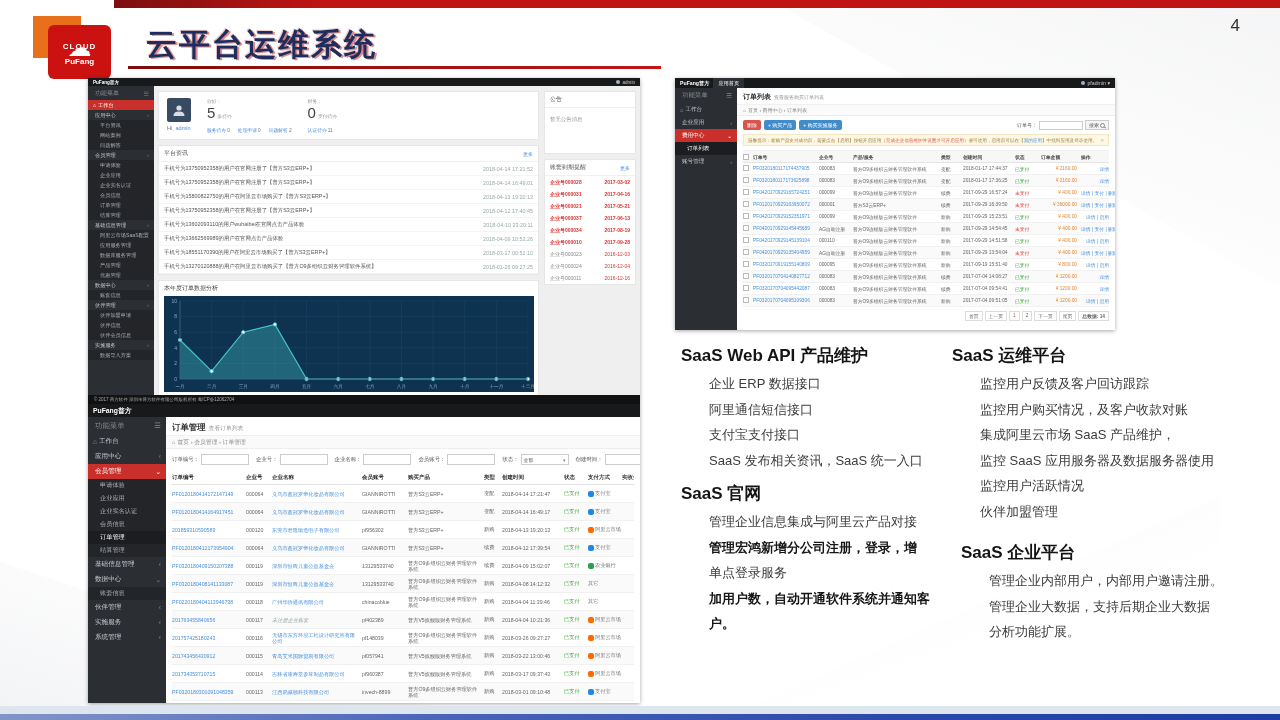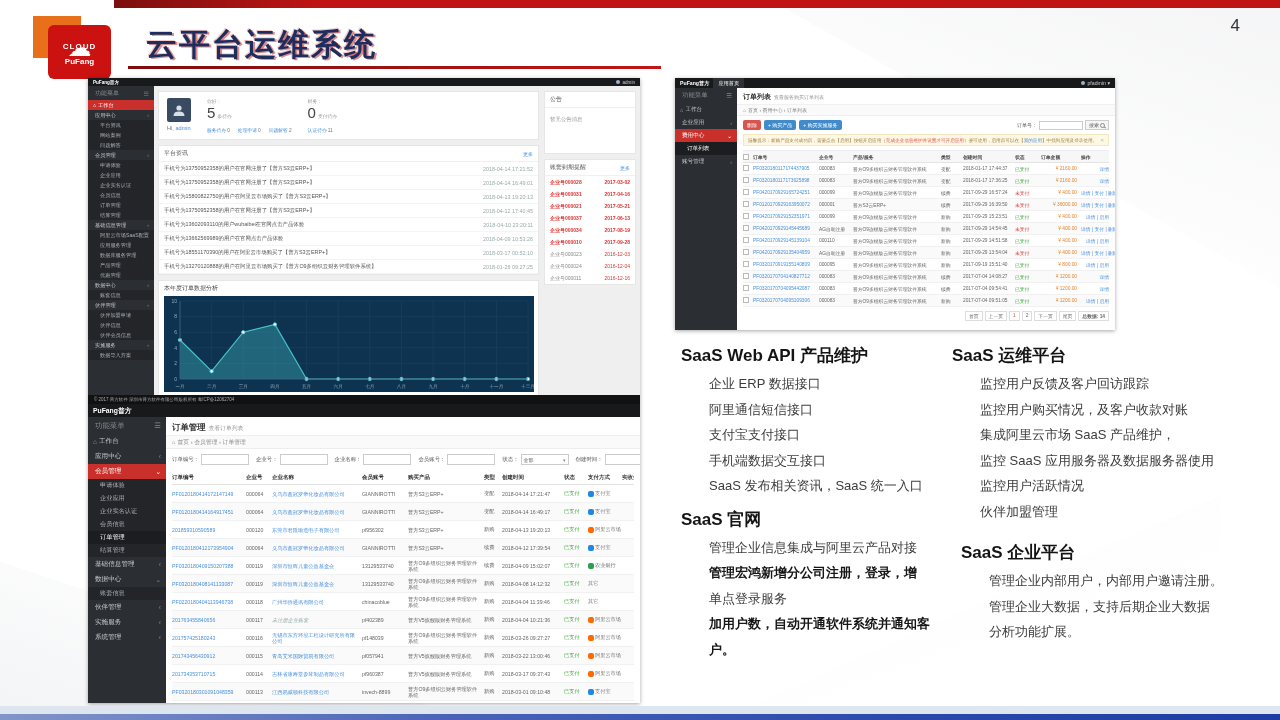--- a/index.html
+++ b/index.html
@@ -1188,21 +1188,20 @@
       </div>
     </div>
   </div>
 
   <div class="sec sec1">
 
   <div class="sec-line h">SaaS Web API 产品维护</div>
       <div class="sec-line li">企业 ERP 数据接口</div>
       <div class="sec-line li">阿里通信短信接口</div>
       <div class="sec-line li">支付宝支付接口</div>
-      <div class="sec-line li">手机端数据交互接口</div>
       <div class="sec-line li">SaaS 发布相关资讯，SaaS 统一入口</div>
       <div class="sec-line h">SaaS 官网</div>
       <div class="sec-line li">管理企业信息集成与阿里云产品对接</div>
       <div class="sec-line li bold">管理宏鸿新增分公司注册，登录，增</div>
       <div class="sec-line li">单点登录服务</div>
       <div class="sec-line li bold">加用户数，自动开通软件系统并通知客户。</div>
     </div>
   <div class="sec sec2">
 
   <div class="sec-line h">SaaS 运维平台</div>

